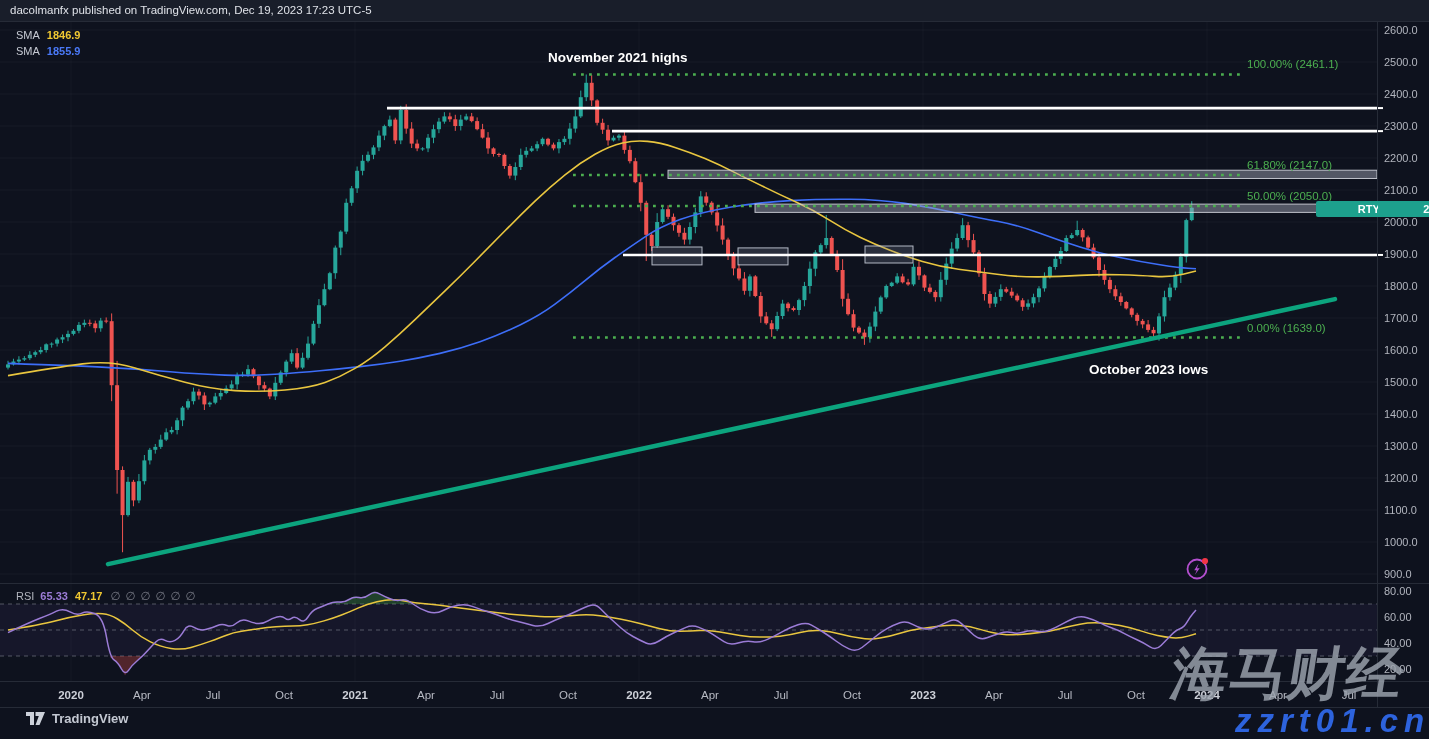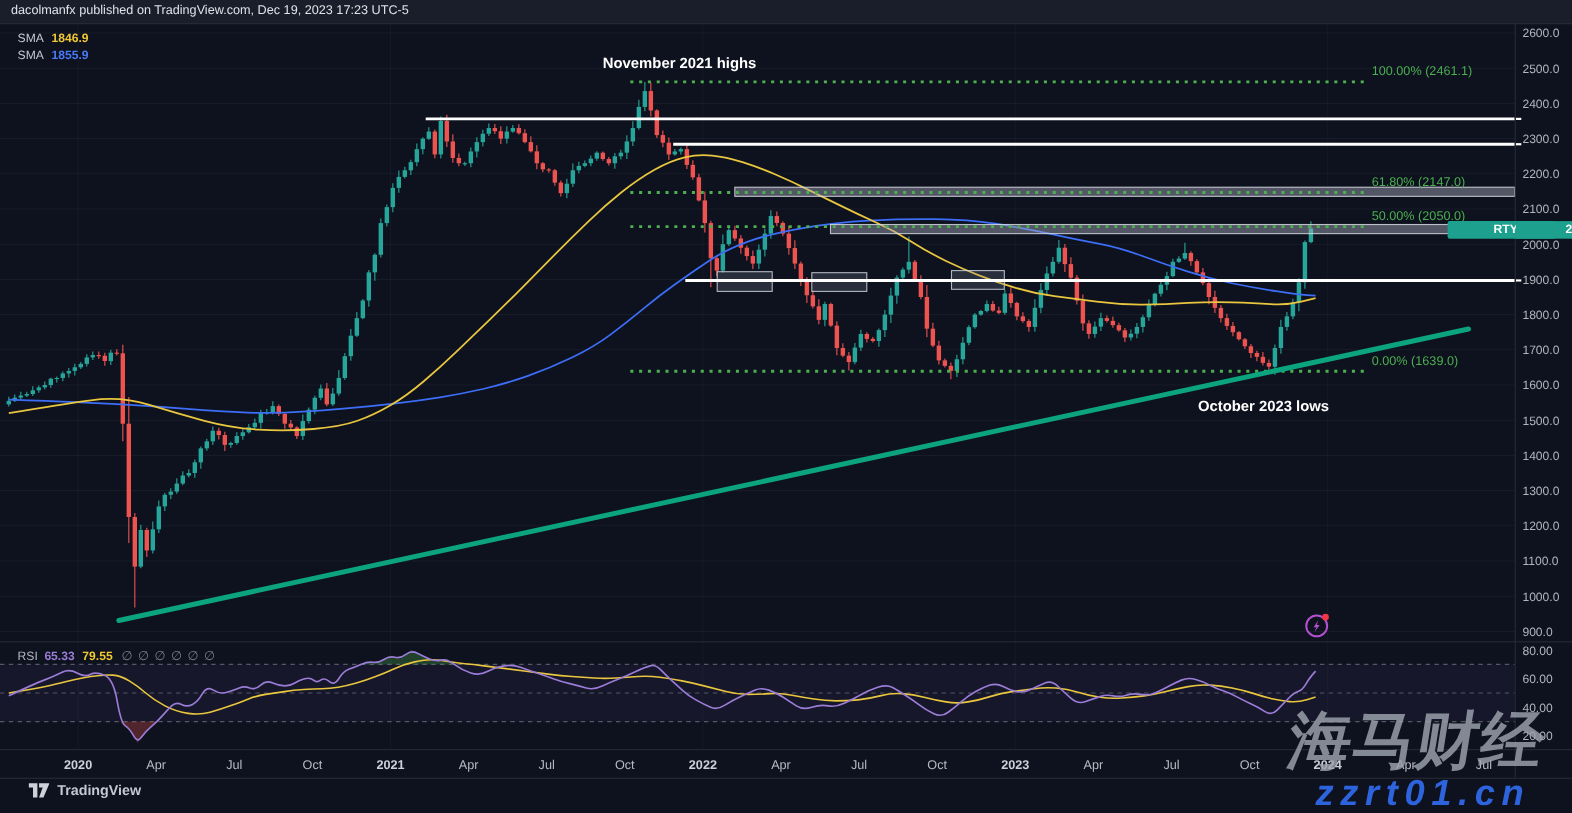--- a/index.html
+++ b/index.html
@@ -23,21 +23,21 @@
   #badge-price{left:1378px;width:44px;}
   .rsi-legend{position:absolute;left:16px;top:589px;z-index:3;font-size:11px;white-space:nowrap;}
   .rsi-legend .lbl{color:#b2b5be;margin-right:6px;}
   .rv1{color:#9b7cd6;font-weight:700;margin-right:7px;}
   .rv2{color:#f0c832;font-weight:700;margin-right:8px;}
   .empt{color:#787b86;margin-right:5px;font-size:11.5px;}
   .sep{position:absolute;left:0;width:1429px;height:1px;background:#262b37;z-index:2;}
   .vsep{position:absolute;top:22px;height:685px;width:1px;left:1377px;background:#262b37;z-index:2;}
   .wm-cn{position:absolute;left:1172px;top:636px;font-size:57px;font-weight:700;
          color:rgba(156,163,175,0.82);z-index:6;white-space:nowrap;transform:skewX(-9deg);letter-spacing:1px;}
-  .wm-url{position:absolute;left:1196px;top:702px;font-size:33px;font-weight:700;font-style:italic;
+  .wm-url{position:absolute;left:1235px;top:702px;font-size:33px;font-weight:700;font-style:italic;
           color:#2d63dd;z-index:6;white-space:nowrap;letter-spacing:6px;}
   .footer{position:absolute;left:26px;top:711px;z-index:3;display:flex;align-items:center;gap:7px;text-align:right;}
   .footer .brand{color:#c3c8d2;font-size:13px;font-weight:700;}
   .flash{position:absolute;left:1183px;top:554px;width:30px;height:30px;z-index:3;}
   .axis-strip{position:absolute;z-index:7;}
 </style>
 </head>
 <body>
 
 <div id="screen">
@@ -609,21 +609,21 @@
     </div>
   </div>
 
   <div class="ann" id="ann-high">November 2021 highs</div>
   <div class="ann" id="ann-low">October 2023 lows</div>
 
   <div class="badge" id="badge-sym">RTYH2024</div>
   <div class="badge" id="badge-price">2044.8</div>
 
   <div class="rsi-legend">
-    <span class="lbl">RSI</span><span class="rv1">65.33</span><span class="rv2">79.55</span><span id="rsi-empties"><span class="empt">∅</span><span class="empt">∅</span><span class="empt">∅</span><span class="empt">∅</span><span class="empt">∅</span><span class="empt">∅</span></span>
+    <span class="lbl">RSI</span><span class="rv1">65.33</span><span class="rv2">47.17</span><span id="rsi-empties"><span class="empt">∅</span><span class="empt">∅</span><span class="empt">∅</span><span class="empt">∅</span><span class="empt">∅</span><span class="empt">∅</span></span>
   </div>
 
   <div class="sep" style="top:583px"></div>
   <div class="sep" style="top:681px"></div>
   <div class="sep" style="top:707px"></div>
   <div class="vsep"></div>
 
   <div class="axis-strip" style="left:1377px;top:22px;width:52px;height:659px"></div>
   <div class="axis-strip" style="left:0;top:681px;width:1377px;height:26px"></div>
 

